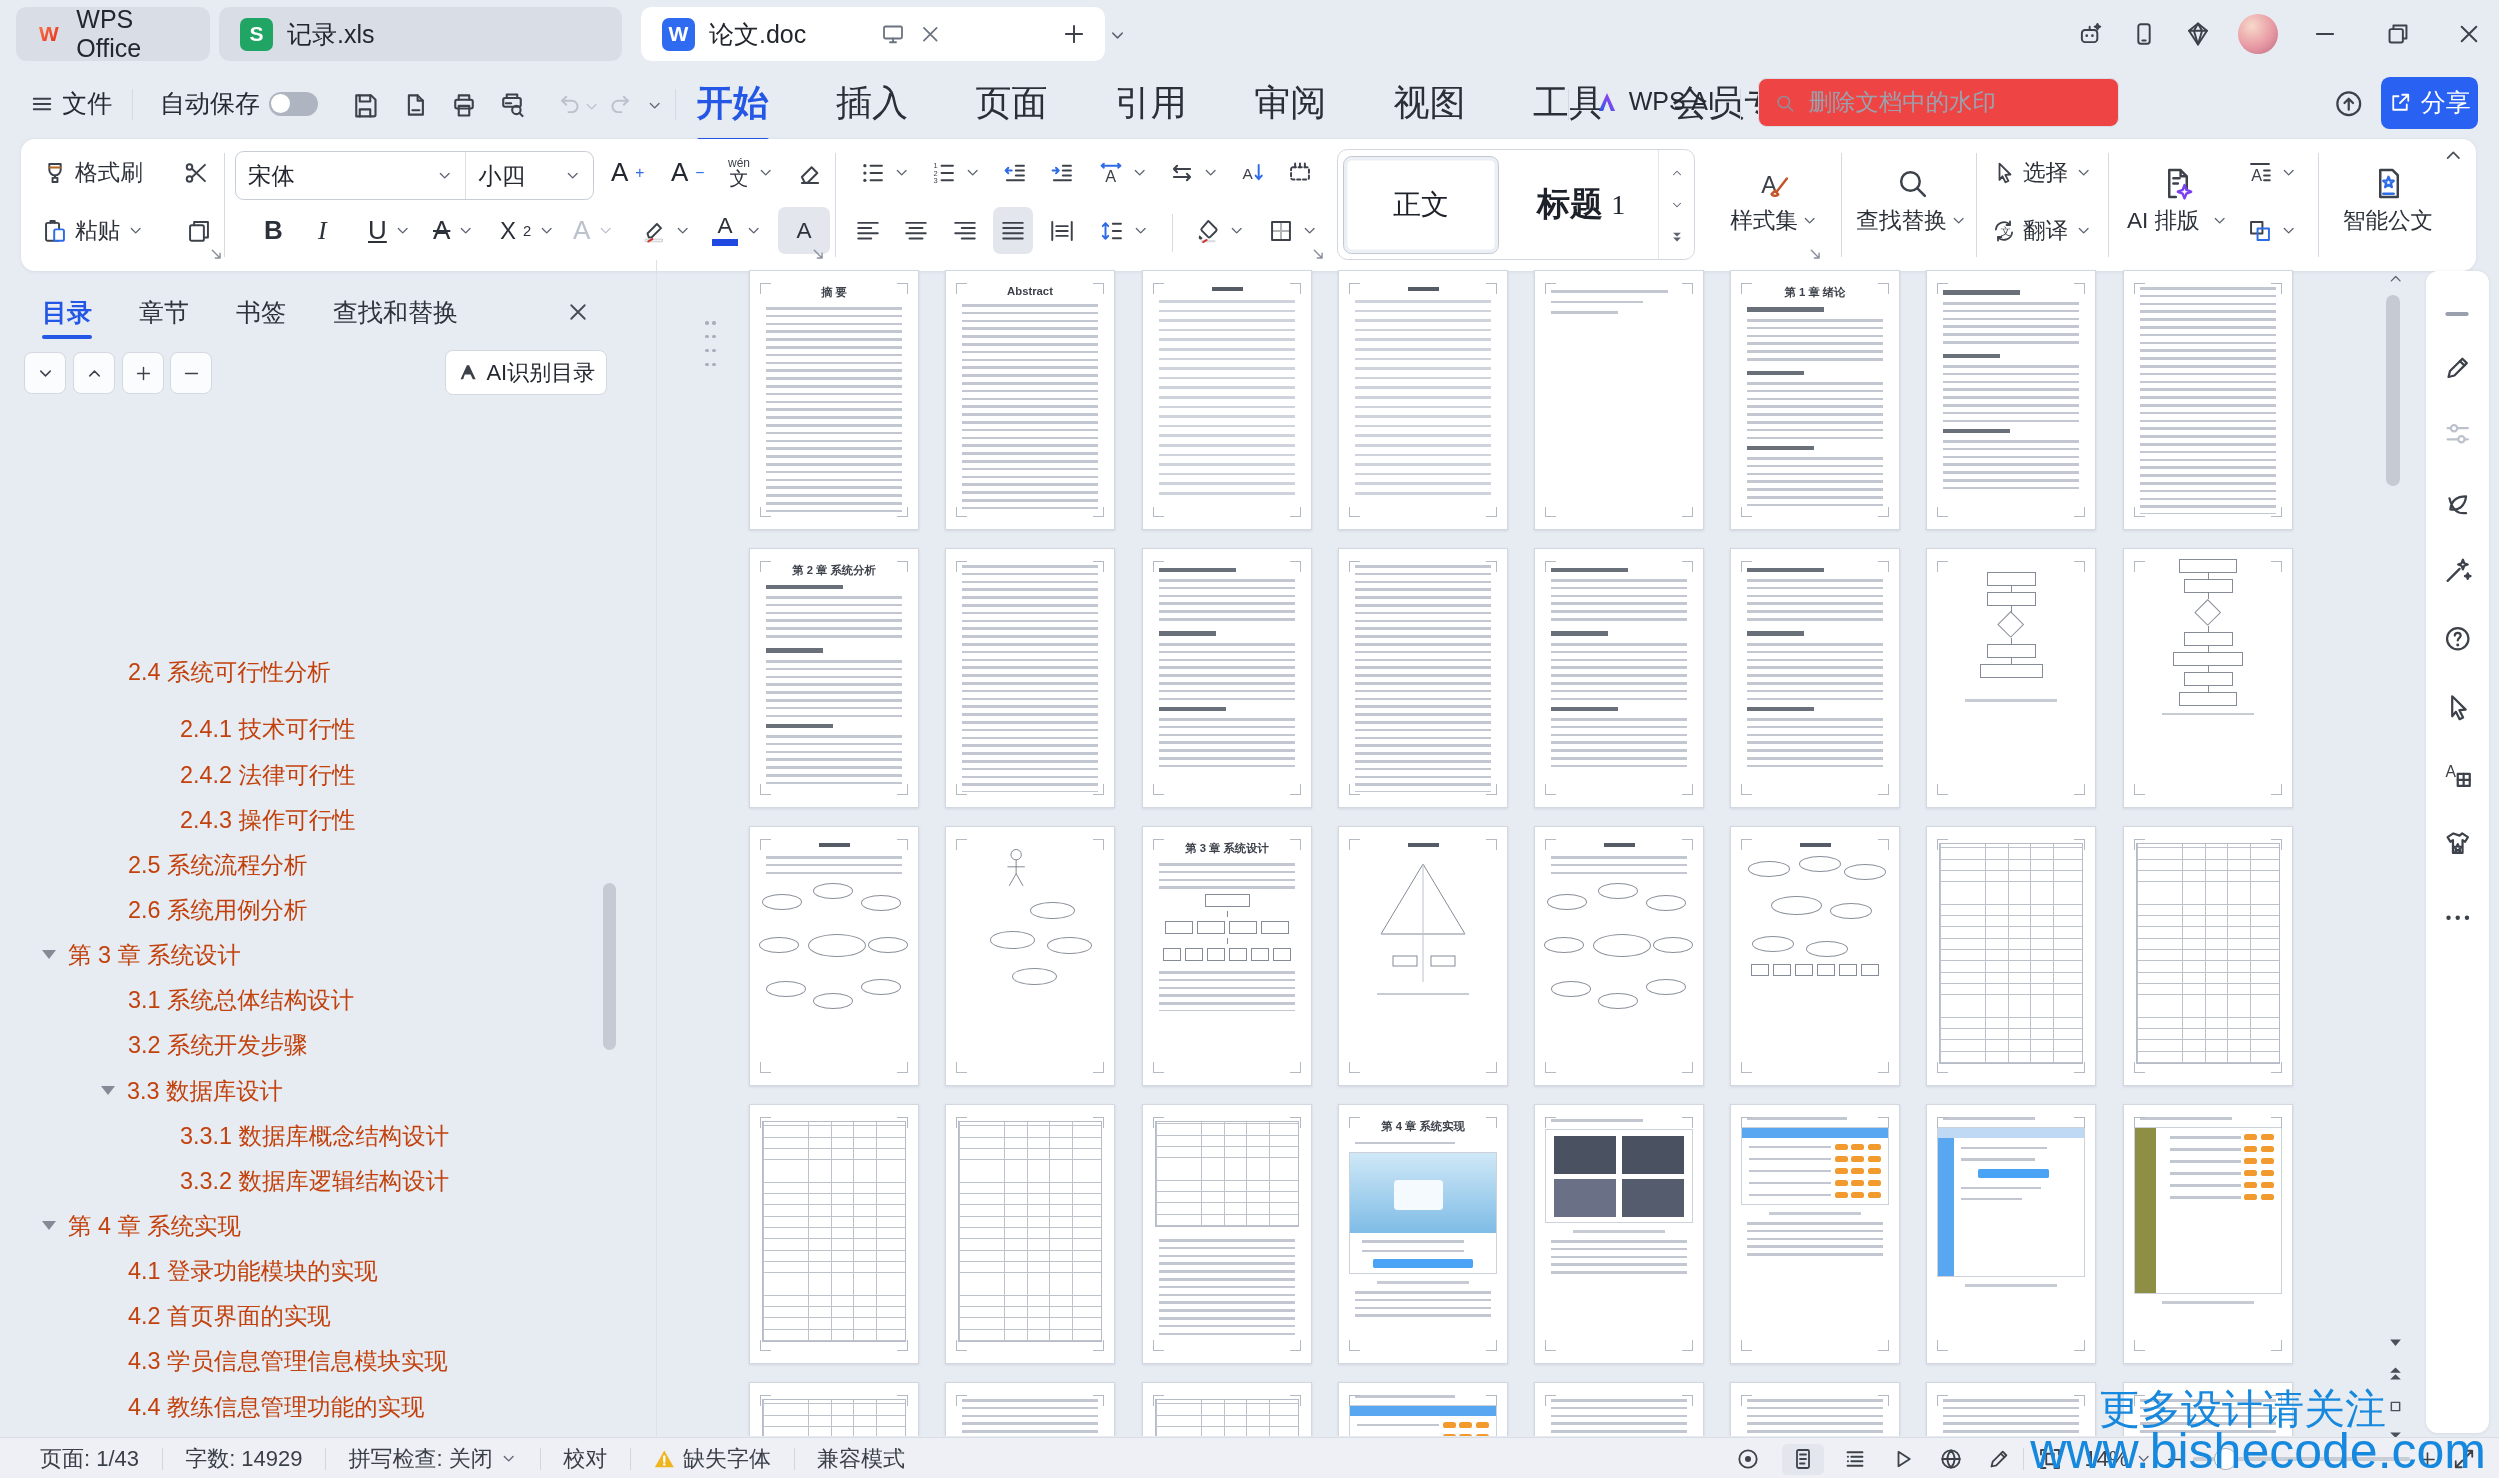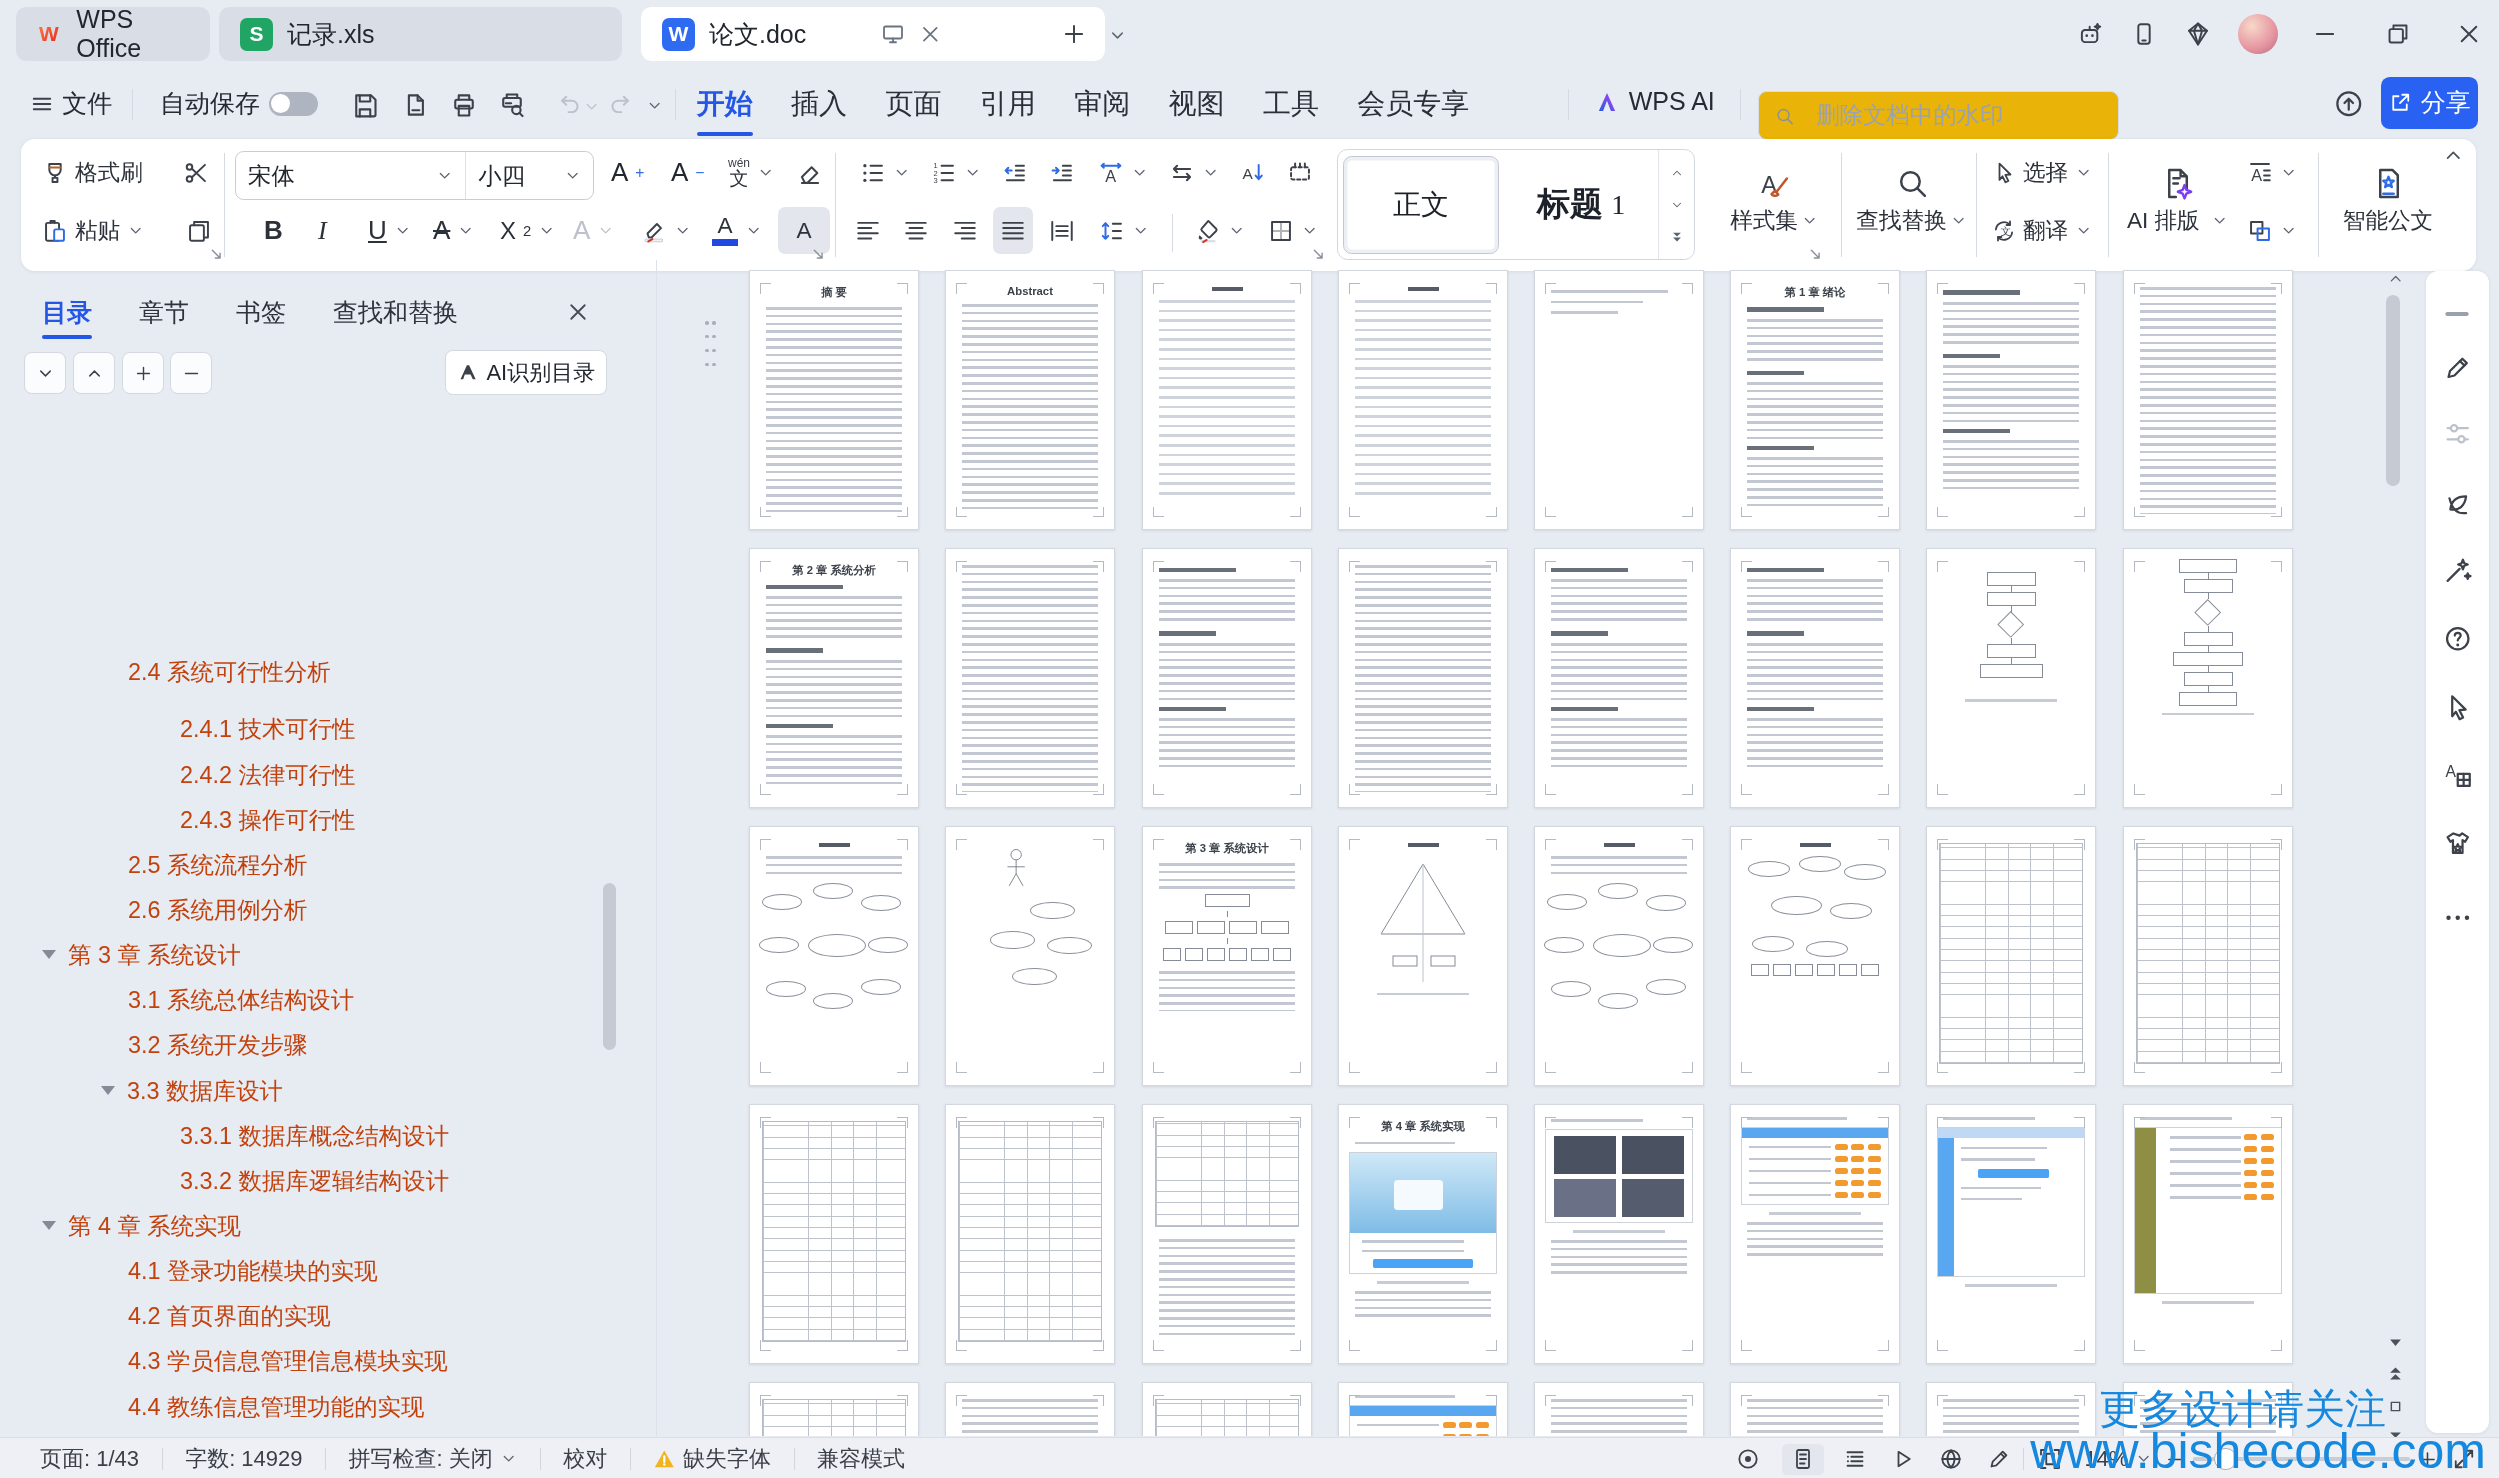--- a/index.html
+++ b/index.html
@@ -15,27 +15,27 @@
   .vdiv{width:0.9px;background:#d5d9e1;}
   
   #titlebar{left:0;top:0;width:2500px;height:68px;}
   .ttab{position:absolute;top:7px;height:54px;border-radius:10.4px;background:#d9dde5;display:flex;align-items:center;gap:14px;padding:0 21px;font-size:25px;color:#22262e;box-sizing:border-box;}
   .ttab.active{background:#ffffff;}
   .ftag{width:33px;height:33px;border-radius:7px;display:flex;align-items:center;justify-content:center;color:#fff;font-weight:bold;font-size:21px;}
   .winbtn{position:absolute;top:12px;width:43px;height:43px;display:flex;align-items:center;justify-content:center;border-radius:7px;}
   
   #menubar{left:0;top:68px;width:2500px;height:71px;}
   .mitem{display:flex;align-items:center;gap:8.7px;font-size:25px;color:#252a33;}
-  #mtabs{position:absolute;left:695px;top:0;height:71px;display:flex;align-items:center;gap:35px;font-size:28px;color:#2a2f38;}
+  #mtabs{position:absolute;left:695px;top:0;height:71px;display:flex;align-items:center;gap:64px;font-size:36px;color:#2a2f38;}
   .mtab{position:relative;padding:5.2px 1.7px;white-space:nowrap;}
   .mtab.active{color:#2457e5;font-weight:bold;}
   .mtab.active::after{content:"";position:absolute;left:1.7px;right:1.7px;bottom:-8.7px;height:4.3px;border-radius:2.6px;background:#2457e5;}
   .toggle{width:49px;height:24px;border-radius:12px;background:#aeb5c1;position:relative;}
   .toggle::after{content:"";position:absolute;left:2.6px;top:2.6px;width:19px;height:19px;border-radius:50%;background:#fff;}
-  #searchbox{position:absolute;left:1758px;top:10.4px;width:361px;height:49px;background:#eab308;border:0.9px solid #d8dce4;border-radius:8.7px;display:flex;align-items:center;gap:20px;padding:0 15.6px;box-sizing:border-box;margin-top:13px;}
+  #searchbox{position:absolute;left:1758px;top:10.4px;width:361px;height:49px;background:#ef4444;border:0.9px solid #d8dce4;border-radius:8.7px;display:flex;align-items:center;gap:12px;padding:0 15.6px;box-sizing:border-box;}
   #searchbox input{border:none;outline:none;font-size:23.4px;color:#333;width:100%;background:transparent;font-family:"Liberation Sans",sans-serif;}
   #searchbox input::placeholder{color:#9aa2ae;}
   #sharebtn{position:absolute;left:2381px;top:8.7px;width:97px;height:52px;border-radius:8.7px;background:#2961f2;color:#fff;display:flex;align-items:center;justify-content:center;gap:8.7px;font-size:25px;}
   
   #ribbon{left:21px;top:139px;width:2455px;height:132px;background:#fff;border-radius:14px;box-shadow:0 0.9px 3.5px rgba(40,50,80,.08);}
   .rrow1{top:10.4px;height:50px;}
   .rrow2{top:68px;height:50px;}
   .tbtn{position:absolute;display:flex;align-items:center;gap:7px;height:47px;padding:0 7px;border-radius:7px;color:#2c313a;font-size:22.6px;white-space:nowrap;}
   .pressed{background:#e3e6ec;}
   .fontsel{position:absolute;left:214px;top:12px;width:359px;height:49px;border:0.9px solid #c7ccd6;border-radius:8.7px;display:flex;box-sizing:border-box;background:#fff;}

